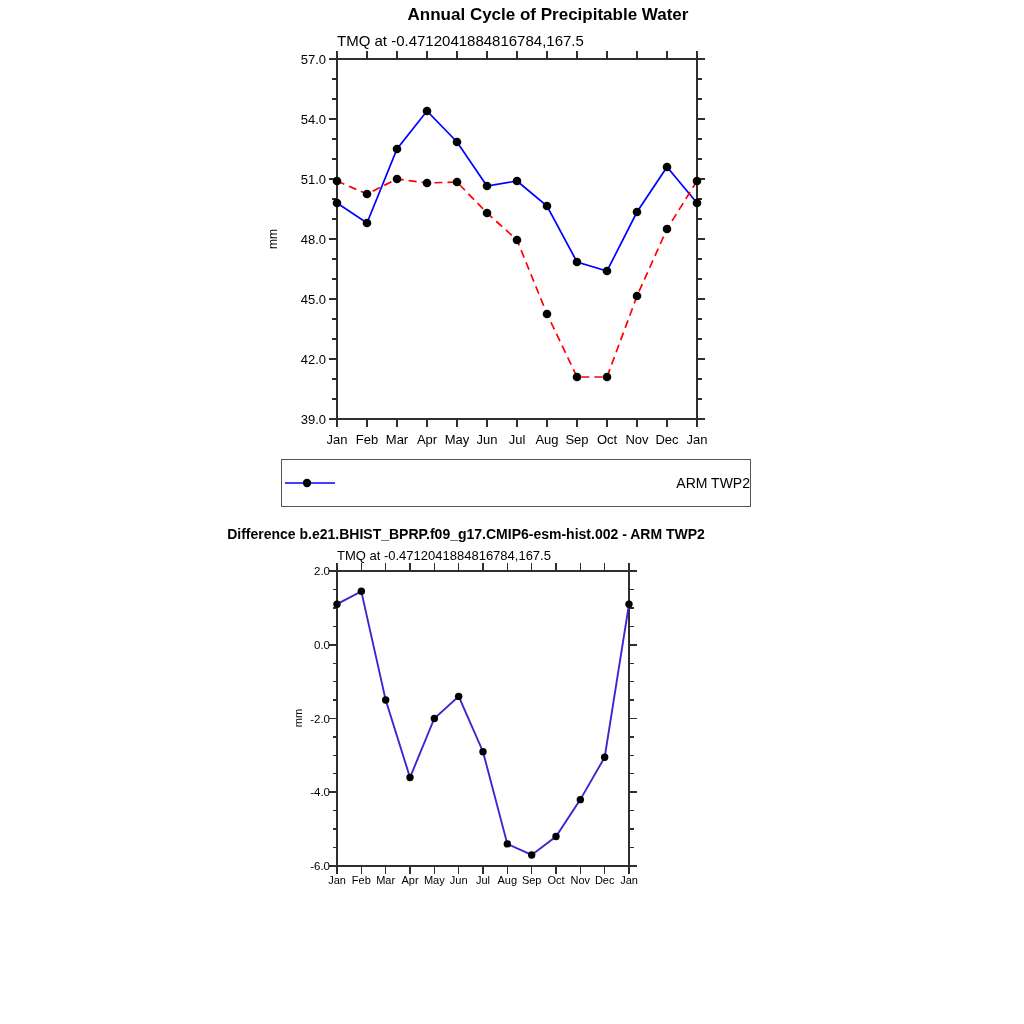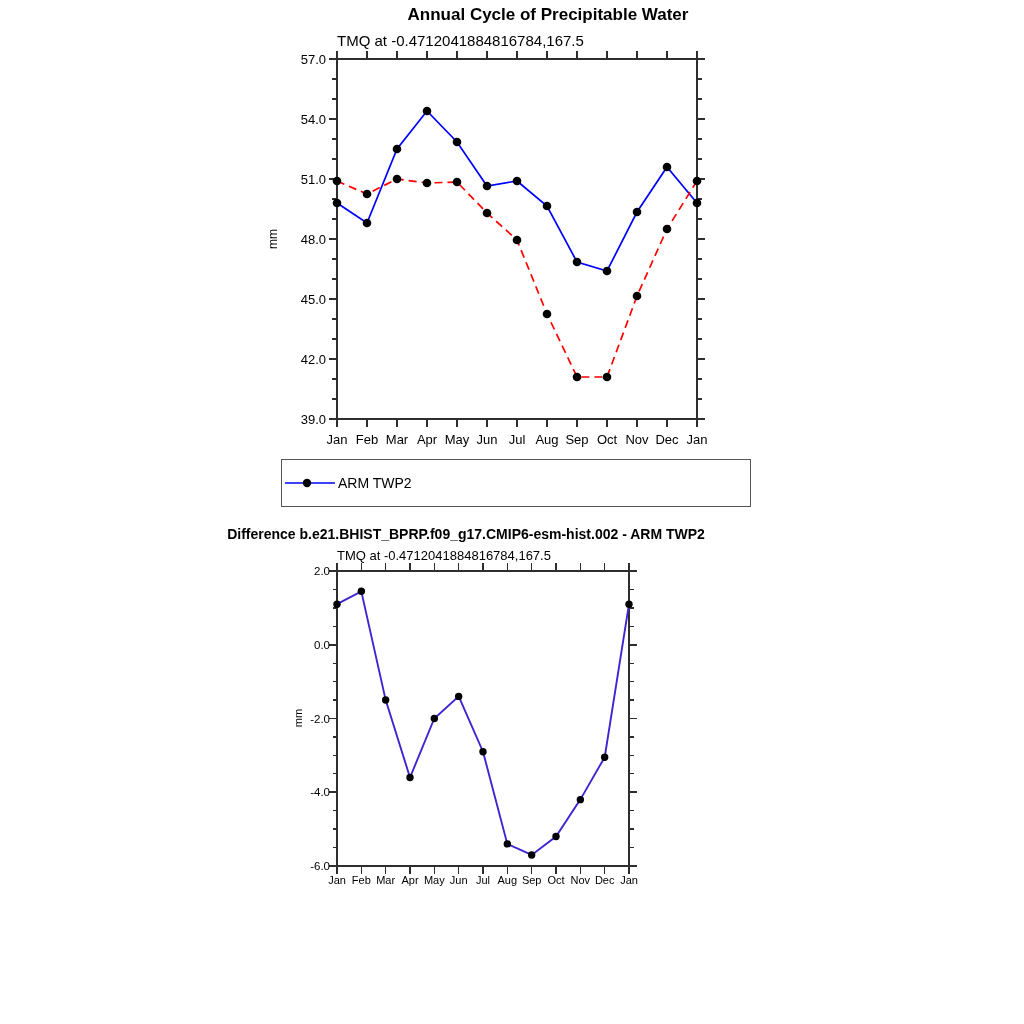--- a/index.html
+++ b/index.html
@@ -48,20 +48,21 @@
     display: flex;
     flex-direction: column;
     justify-content: center;
     padding: 1px 0;
   }
   .legend-row {
     display: flex;
     align-items: center;
     height: 22px;
     white-space: nowrap;
+    justify-content: space-between;
   }
   .legend-sample {
     width: 56px;
     height: 18px;
     flex: 0 0 56px;
   }
   .legend-label {
     font-size: 14px;
     color: #000000;
     letter-spacing: 0px;

